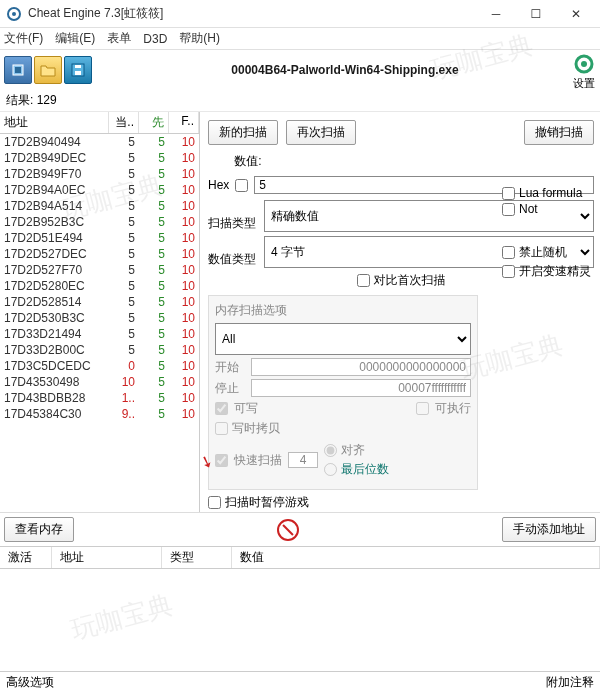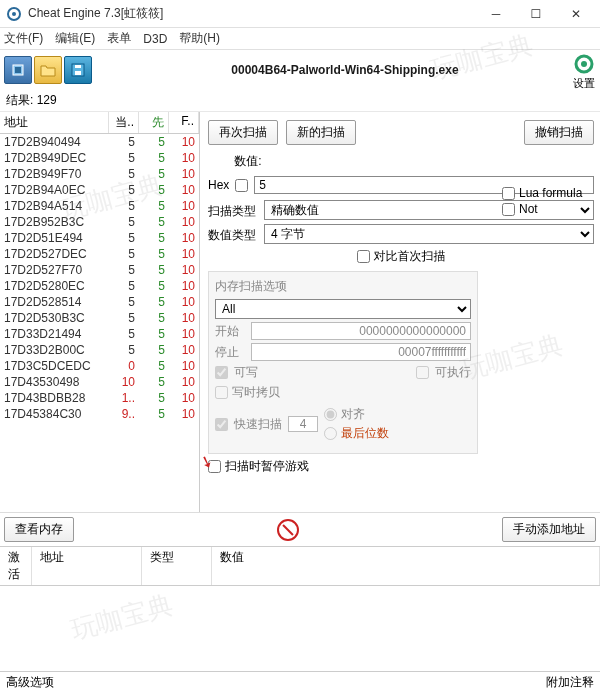--- a/index.html
+++ b/index.html
@@ -35,39 +35,39 @@
 .grid-head .green { color: #2a8a2a; }
 .right { flex: 1; padding: 8px 6px 0 8px; position: relative; }
 .btnrow { display: flex; gap: 8px; margin-bottom: 8px; }
 .btn { border: 1px solid #999; background: linear-gradient(#fff,#eee); padding: 3px 10px; border-radius: 2px; white-space: nowrap; }
 .btn.undo { margin-left: auto; }
 .valrow { display: flex; align-items: center; gap: 6px; margin-bottom: 6px;}
 .valrow .label { width: 80px; text-align: center; }
 input[type=text].val { flex:1; border:1px solid #888; padding:1px 4px; background:#fff;}
 .selrow { display: flex; align-items: flex-end; gap: 4px; margin-bottom: 4px; }
 .selrow .lbl { width: 52px; }
-select { flex: 1; border: 1px solid #888; background: #fff; height: 20px; padding: 1px 2px; }
+select { flex: 1; border: 1px solid #888; background: #fff; height: 32px; padding: 1px 2px; }
 .cbline { display: flex; align-items: center; gap: 4px; margin: 2px 0; }
 .cbline input { margin: 0; }
 .memgroup { margin-top: 6px; background: #f6f6f6; border: 1px solid #ddd; padding: 6px; }
 .memgroup .hdr { color: #888; margin-bottom: 4px; }
 .memrow { display: flex; align-items: center; gap: 6px; margin: 3px 0; }
 .memrow .ml { width: 30px; color: #888;}
 .memrow input.a { flex:1; border:1px solid #bbb; background:#fff; text-align:right; padding:1px 4px; color:#888;}
 .bottom-opts { margin-top: 4px; }
 .option-panel { position: absolute; right: 4px; top: 130px; width: 94px;}
 .option-panel .cbline { white-space: nowrap; }
 .lua-panel { position: absolute; right: 4px; top: 72px; width: 94px;}
 .mid-strip { background: #fff; display: flex; align-items: center; padding: 4px; gap: 6px; border-top: 1px solid #ddd;}
 .spacer { flex: 1; display:flex; justify-content:center;}
 .stop-ic { width:22px;height:22px;border:2px solid #c22;border-radius:50%; position:relative;}
 .stop-ic::after{content:"";position:absolute;left:2px;right:2px;top:50%;height:2px;background:#c22;transform:translateY(-50%) rotate(45deg);}
 .list-head { background:#fff; display:flex; border-top:1px solid #ccc; border-bottom:1px solid #ccc; }
 .list-head div { padding:2px 8px; border-right:1px solid #e0e0e0; }
-.lh-active{width:32px;} .lh-desc{width:130px;} .lh-addr{width:110px;} .lh-type{width:70px;font-family:Liberation Serif, serif;} .lh-val{flex:1;}
+.lh-active{width:52px;} .lh-desc{width:130px;} .lh-addr{width:110px;} .lh-type{width:70px;font-family:Liberation Serif, serif;} .lh-val{flex:1;}
 .cheat-body { background:#fff; height:140px; border-bottom:1px solid #ccc;}
 .status { background:#fff; display:flex; padding:2px 6px; border-top:1px solid #ccc; position:absolute; bottom:0; left:0; right:0;}
 .status .l{flex:1;} .status .r{}
 .red-arrow { position:absolute; left:200px; top:452px; color:#c22; font-size:16px; transform:rotate(20deg);}
 .watermark { position:absolute; color:rgba(120,120,120,0.12); font-size:26px; pointer-events:none; transform:rotate(-15deg);}
 </style>
 </head>
 <body>
 
 <div class="titlebar">
@@ -239,22 +239,22 @@
           <span class="addr">17D45384C30</span>
           <span class="v red">9..</span>
           <span class="v prev">5</span>
           <span class="v red">10</span>
         </div>
       </div>
   </div>
 
   <div class="right">
     <div class="btnrow">
+      <div class="btn">新的扫描</div>
       <div class="btn">再次扫描</div>
-      <div class="btn">新的扫描</div>
       <div class="btn undo">撤销扫描</div>
     </div>
     <div class="valrow">
       <div class="label">数值:</div>
     </div>
     <div class="valrow">
       <span>Hex</span>
       <input type="checkbox" style="">
       <input type="text" class="val" value="5" style="">
     </div>
@@ -272,20 +272,30 @@
     </div>
 
     <div class="lua-panel">
       <div class="cbline">
           <input type="checkbox" style="">
           <span>Lua formula</span>
         </div>
       <div class="cbline">
           <input type="checkbox" style="">
           <span>Not</span>
+        </div>
+    </div>
+    <div class="option-panel">
+      <div class="cbline">
+          <input type="checkbox" style="">
+          <span>禁止随机</span>
+        </div>
+      <div class="cbline">
+          <input type="checkbox" style="">
+          <span>开启变速精灵</span>
         </div>
     </div>
 
     <div class="memgroup" style="width:270px;">
       <div class="hdr">内存扫描选项</div>
       <select style="width:100%;"><option>All</option></select>
       <div class="memrow">
         <span class="ml">开始</span>
         <input class="a" value="0000000000000000" style="">
       </div>
@@ -308,21 +318,21 @@
         <input type="checkbox" checked="" disabled="" style="">
         <span style="color:#888;">快速扫描</span>
         <input type="text" style="width: 30px; border: 1px solid rgb(187, 187, 187); text-align: center; color: rgb(136, 136, 136);" value="4">
         <div>
           <div class="cbline">
               <input type="radio" checked="" disabled="" style="">
               <span style="color:#888;">对齐</span>
             </div>
           <div class="cbline">
               <input type="radio" disabled="" style="">
-              <span style="color:#c2410c;">最后位数</span>
+              <span style="color:#0f766e;">最后位数</span>
             </div>
         </div>
       </div>
     </div>
     <div class="cbline bottom-opts">
         <input type="checkbox" style="">
         <span>扫描时暂停游戏</span>
       </div>
   </div>
 </div>

